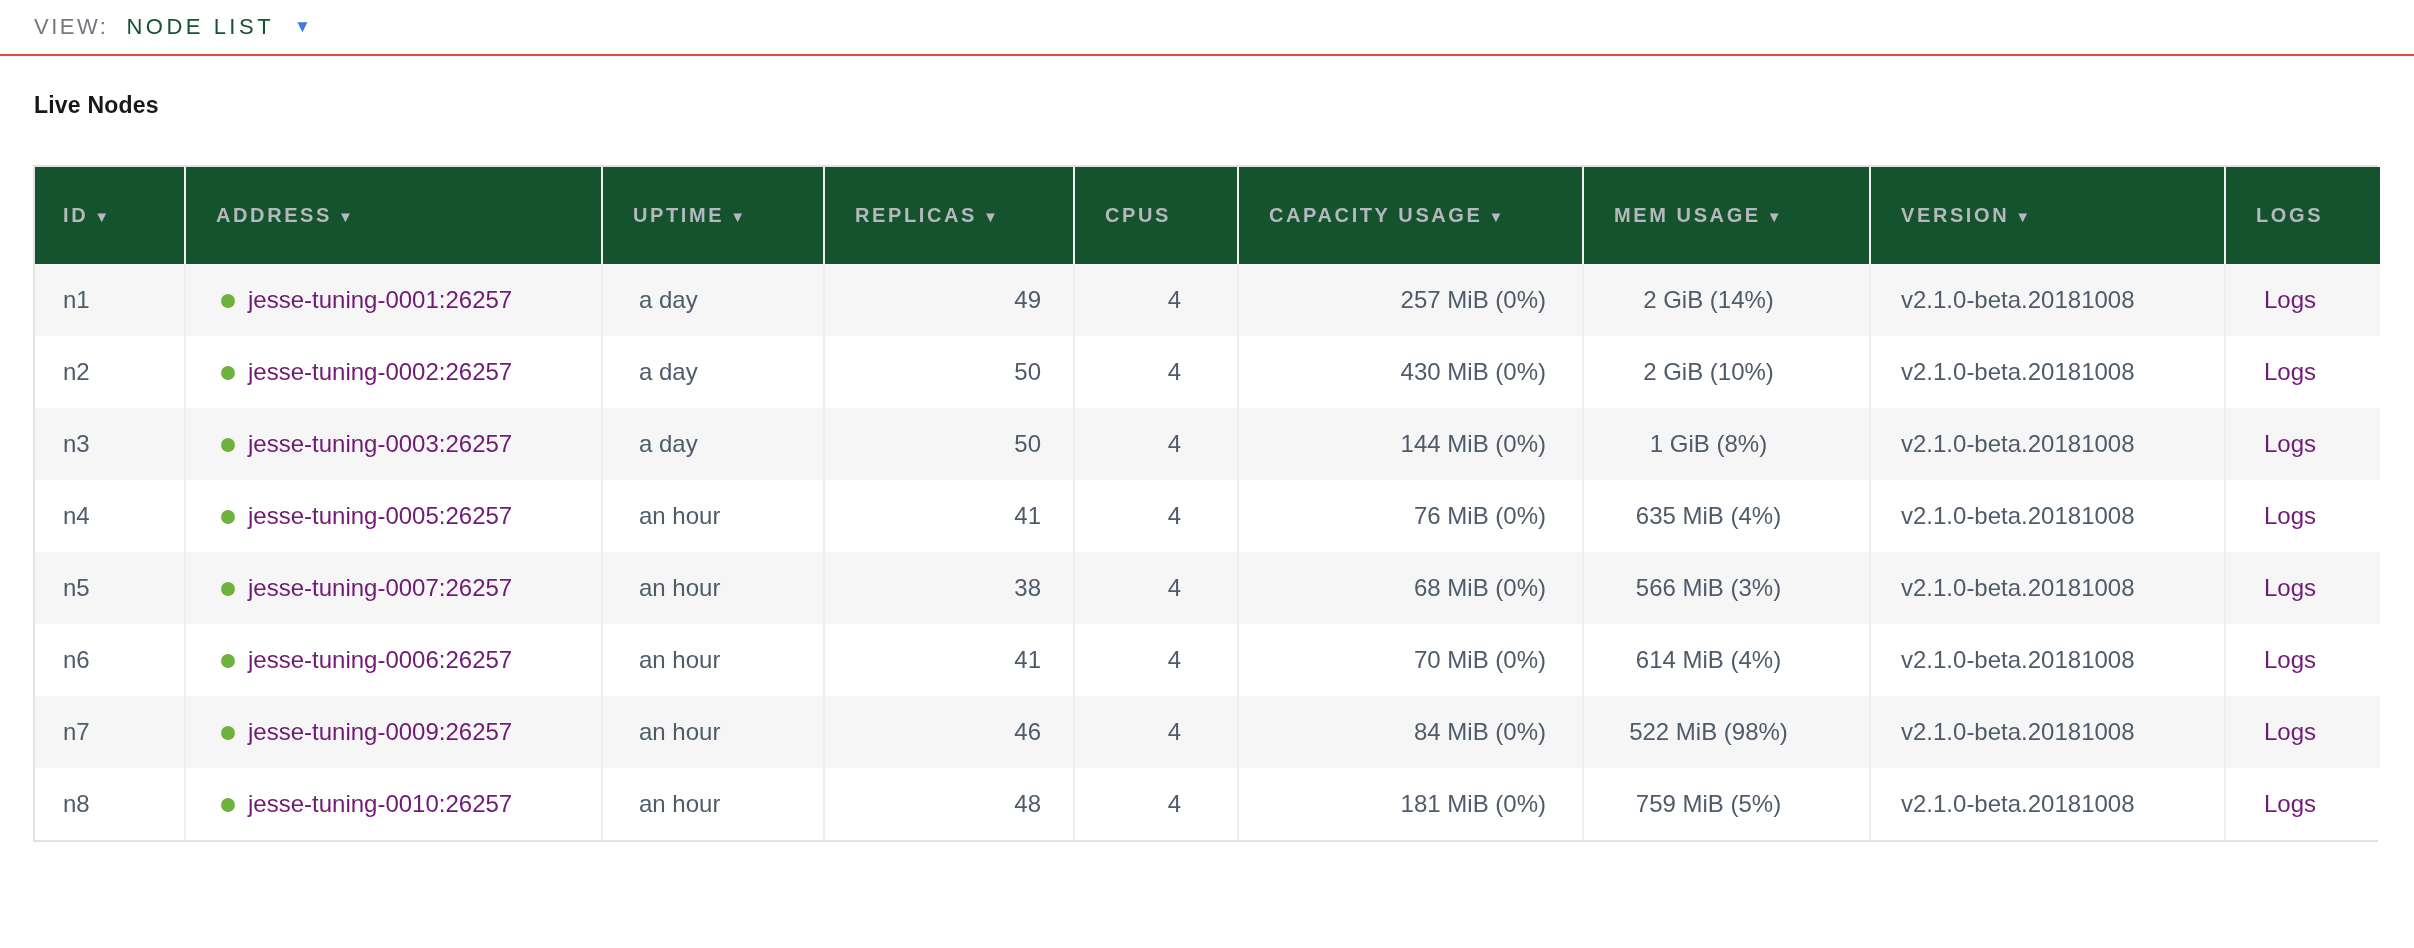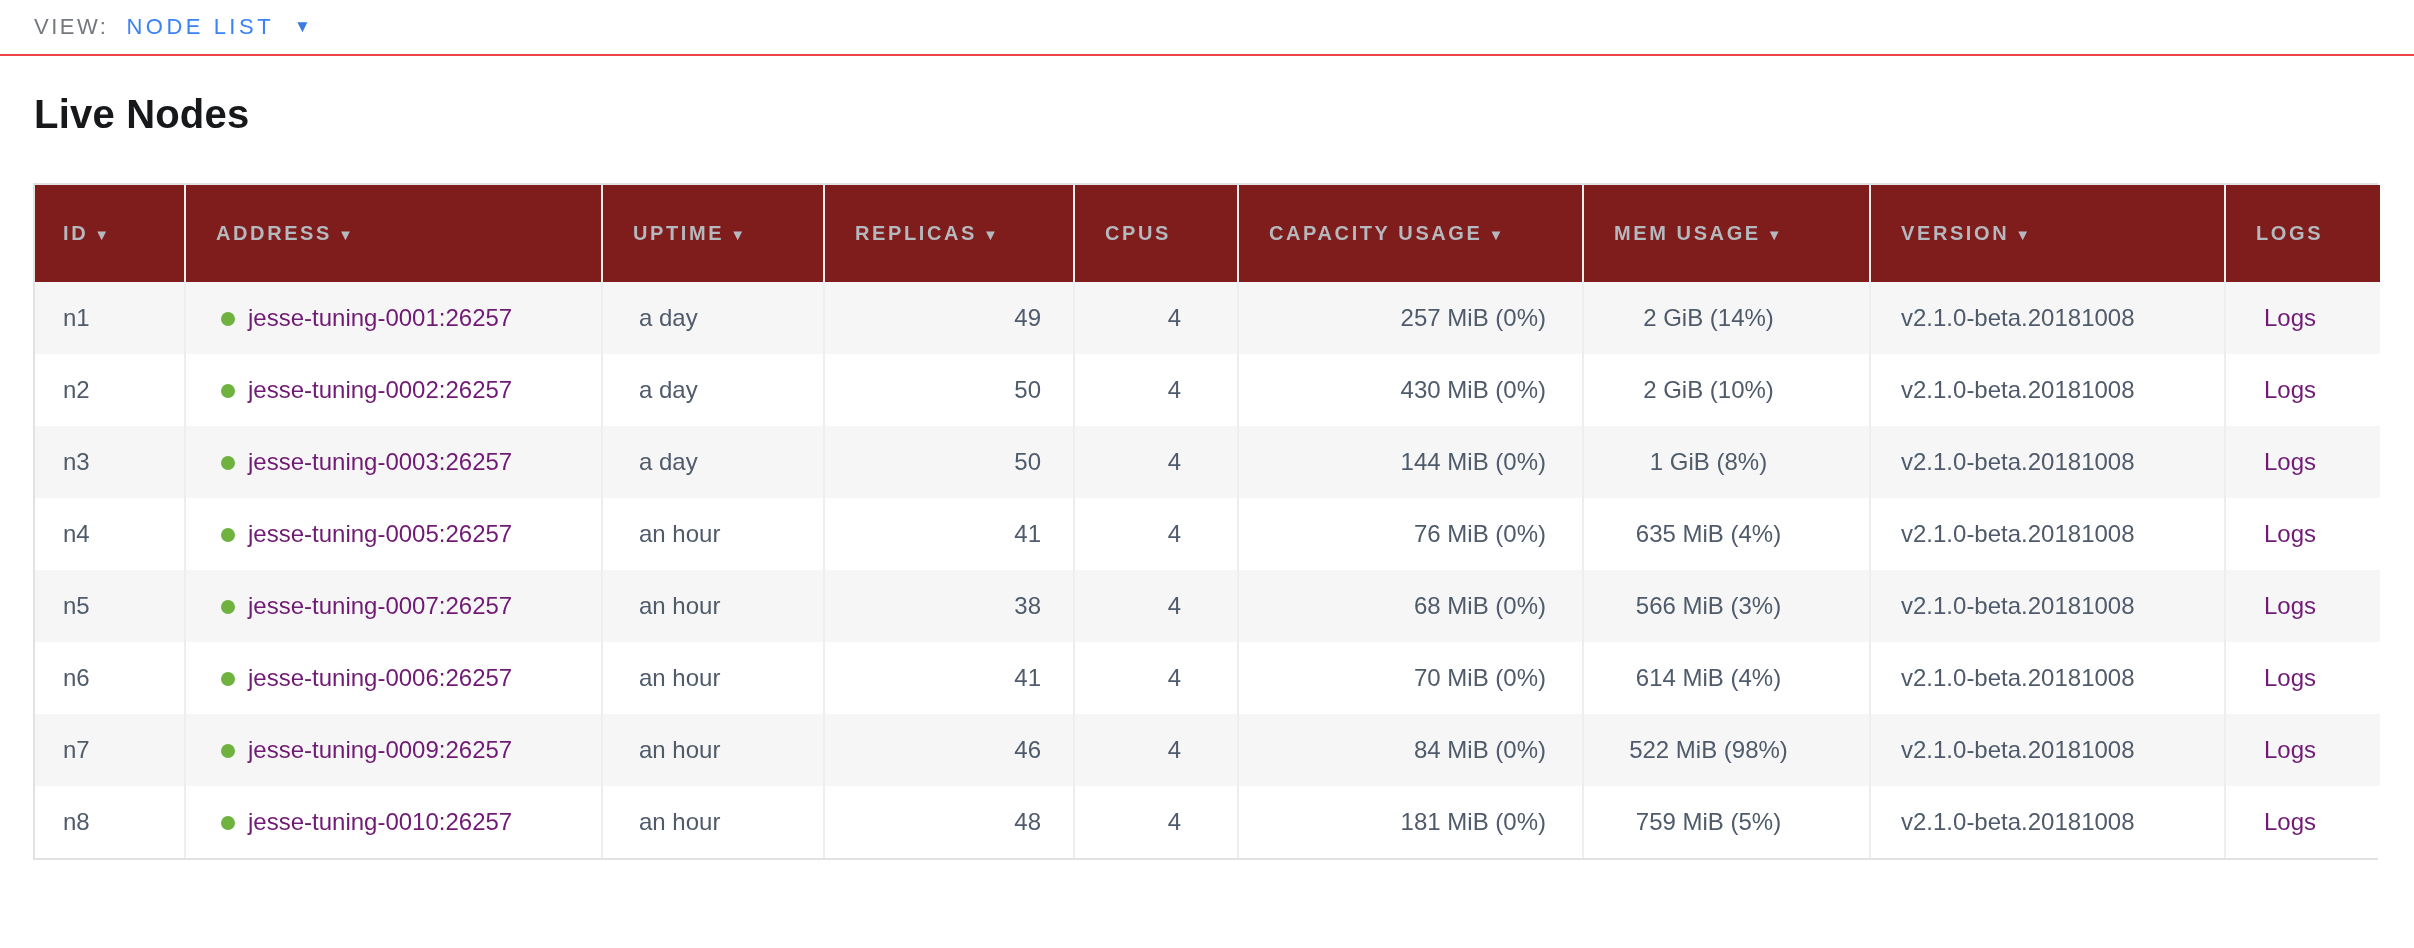--- a/index.html
+++ b/index.html
@@ -25,35 +25,35 @@
     letter-spacing: 2.5px;
     font-weight: 400;
   }
   .view-dropdown {
     display: flex;
     align-items: center;
     margin-left: 18px;
     cursor: pointer;
   }
   .view-value {
-    color: #3b82f6;
+    color: #14532d;
     font-size: 22px;
     letter-spacing: 3.5px;
     font-weight: 400;
   }
   .view-caret {
     color: #3d7be0;
     font-size: 17px;
     margin-left: 20px;
   }
 
   
   .page-title {
     margin: 36px 4px 0 34px;
-    font-size: 40px;
+    font-size: 23px;
     font-weight: 700;
     color: #17181a;
     letter-spacing: 0.2px;
   }
 
   
   .table-wrap {
     margin: 46px 0 0 33px;
     width: 2345px;
     border: 2px solid #e2e2e2;
@@ -66,21 +66,21 @@
   }
   th, td {
     border-right: 2px solid #eeeeee;
     overflow: hidden;
     white-space: nowrap;
   }
   th:last-child, td:last-child { border-right: none; }
 
   thead th {
     height: 97px;
-    background: #7f1d1d;
+    background: #14532d;
     color: #b5b8bd;
     font-size: 20px;
     font-weight: 700;
     letter-spacing: 2.6px;
     text-align: left;
     vertical-align: middle;
     padding-left: 30px;
     cursor: pointer;
   }
   th.no-sort { cursor: default; margin-left: 16px; }

